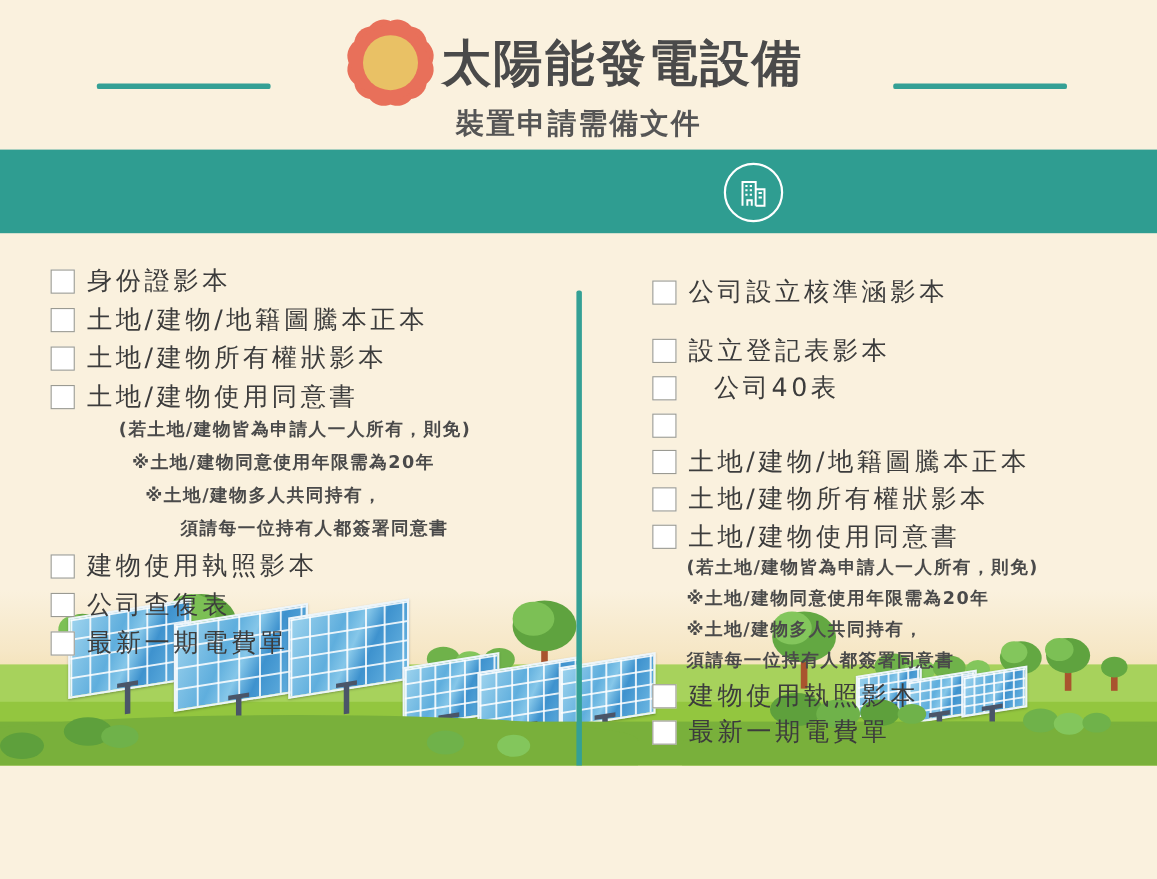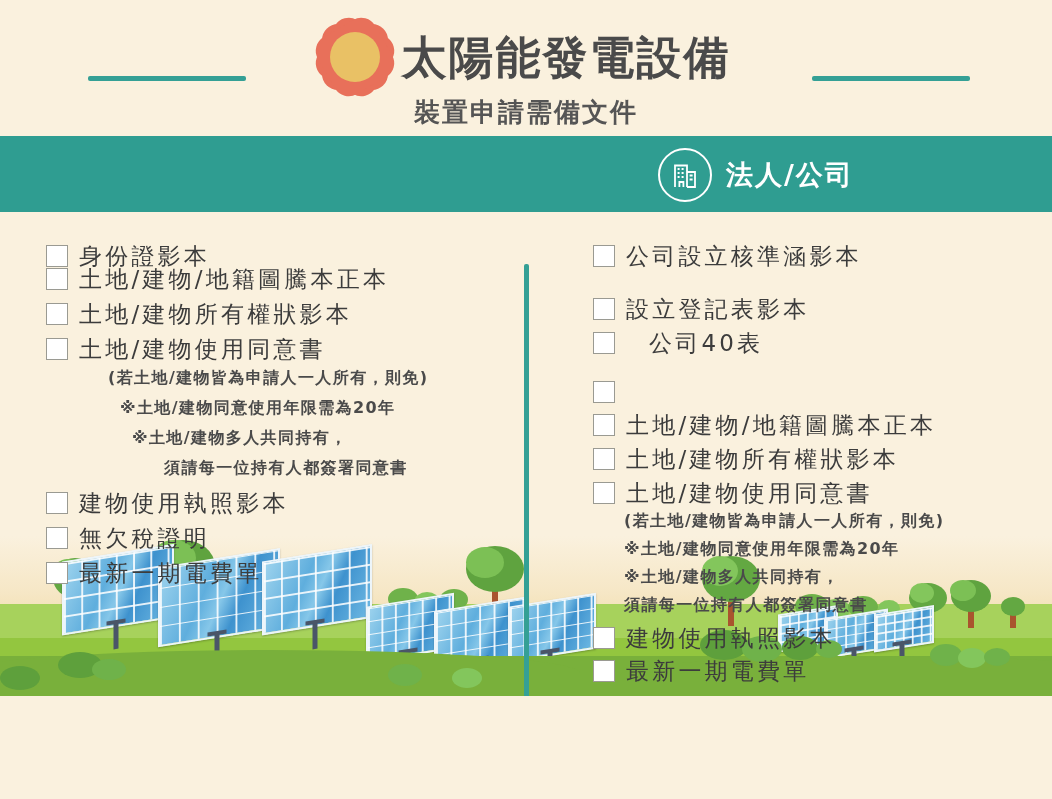--- a/index.html
+++ b/index.html
@@ -206,27 +206,26 @@
   <div class="colhead" style="left:658px;top:148px;">
     <span class="circ">
       <svg width="34" height="34" viewBox="0 0 34 34" fill="none" stroke="#fff" stroke-width="1.8">
         <path d="M7 29V7.5h12V29"></path>
         <path d="M19 14h8v15h-8"></path>
         <path d="M9.6 11h2M13.6 11h2M9.6 15h2M13.6 15h2M9.6 19h2M13.6 19h2"></path>
         <path d="M21.6 17.5h3M21.6 21.5h3"></path>
         <path d="M11.4 29v-5h4v5"></path>
       </svg>
     </span>
-    <span class="lbl">法人/公司</span>
   </div>
 
   <div class="vdiv" style="left:524px;top:264px;height:452px;"></div>
 
   <div class="col" style="left:46px;top:245px;">
-    <div class="item" style="">
+    <div class="item" style="margin-bottom:12px;">
       <span class="cb"></span>
       <span class="itxt">身份證影本</span>
     </div>
     <div class="item" style="margin-bottom:12px;">
       <span class="cb"></span>
       <span class="itxt">土地/建物/地籍圖騰本正本</span>
     </div>
     <div class="item" style="margin-bottom:12px;">
       <span class="cb"></span>
       <span class="itxt">土地/建物所有權狀影本</span>
@@ -240,38 +239,38 @@
       <div class="note" style="margin-bottom:9px;margin-left:12px;">※土地/建物同意使用年限需為20年</div>
       <div class="note" style="margin-bottom:9px;margin-left:24px;">※土地/建物多人共同持有，</div>
       <div class="note" style="margin-bottom:13px;margin-left:56px;">須請每一位持有人都簽署同意書</div>
     </div>
     <div class="item" style="margin-bottom:12px;">
       <span class="cb"></span>
       <span class="itxt">建物使用執照影本</span>
     </div>
     <div class="item" style="margin-bottom:12px;">
       <span class="cb"></span>
-      <span class="itxt">無欠稅證明</span>
+      <span class="itxt">公司查復表</span>
     </div>
     <div class="item">
       <span class="cb"></span>
       <span class="itxt">最新一期電費單</span>
     </div>
   </div>
 
   <div class="col" style="left:593px;top:245px;">
-    <div class="item" style="margin-bottom:11px;">
+    <div class="item" style="margin-bottom:11px;margin-top:10px;">
       <span class="cb"></span>
       <span class="itxt">公司設立核準涵影本</span>
     </div>
     <div class="item" style="margin-bottom:11px;margin-top:30px;">
       <span class="cb"></span>
       <span class="itxt">設立登記表影本</span>
     </div>
-    <div class="item" style="margin-bottom:26px;gap:34px;">
+    <div class="item" style="margin-bottom:11px;gap:34px;">
       <span class="cb"></span>
       <span class="itxt">公司40表</span>
     </div>
     <div class="item" style="margin-bottom:11px;">
       <span class="cb"></span>
     </div>
     <div class="item" style="margin-bottom:11px;">
       <span class="cb"></span>
       <span class="itxt">土地/建物/地籍圖騰本正本</span>
     </div>

